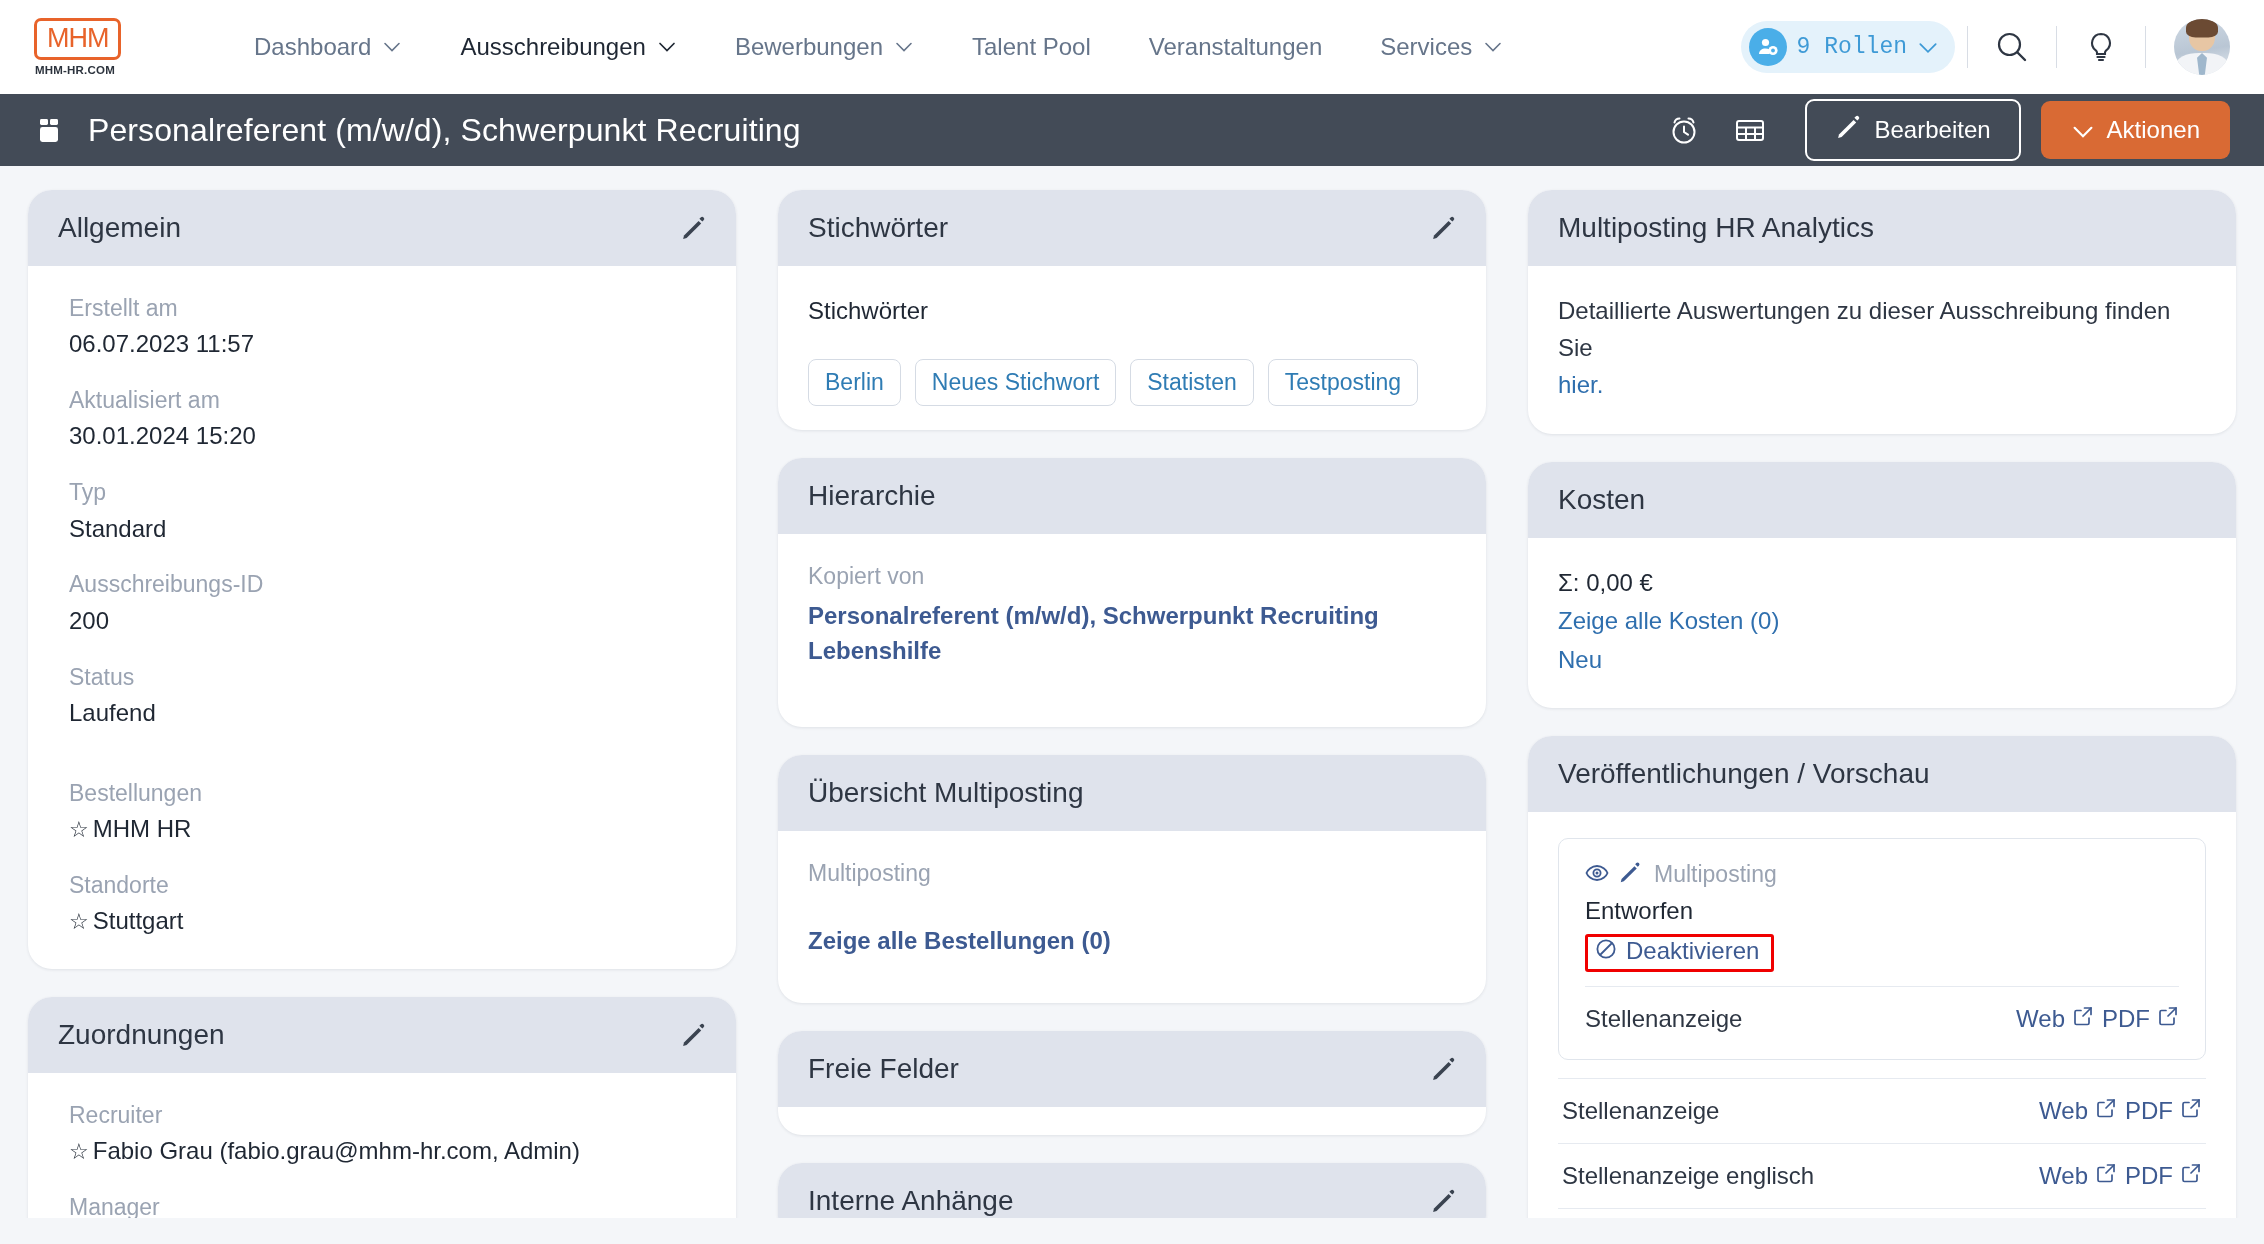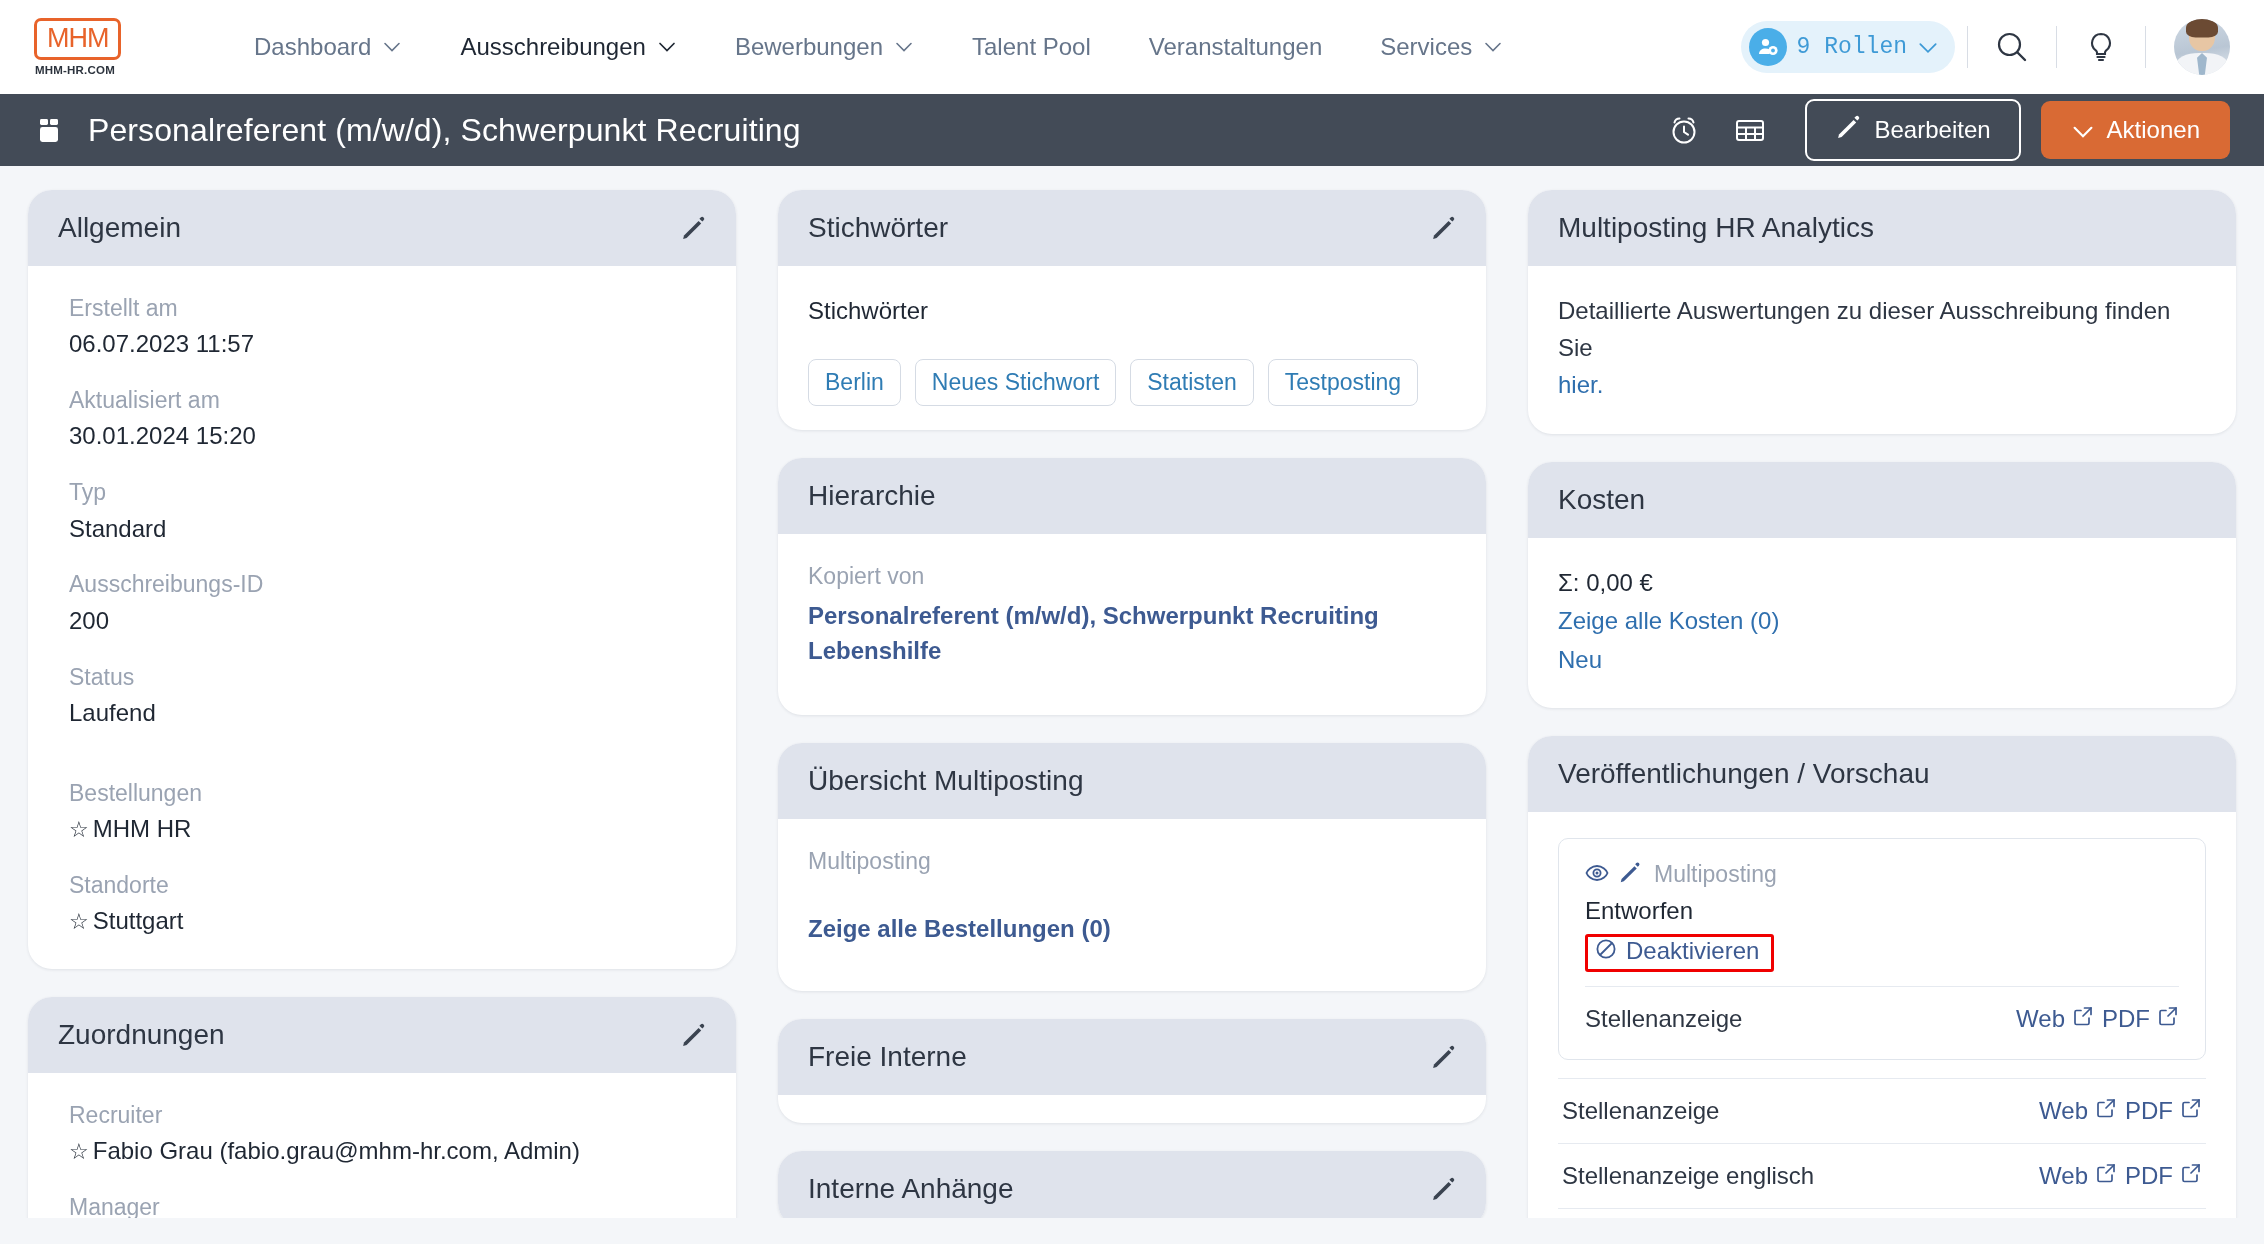--- a/index.html
+++ b/index.html
@@ -435,39 +435,39 @@
           <span class="tag">Statisten</span>
           <span class="tag">Testposting</span>
         </div>
       </div>
     </div>
 
     <div class="card">
       <div class="card-head">
         <div class="card-title">Hierarchie</div>
       </div>
-      <div class="card-body" style="padding-bottom:46px;">
+      <div class="card-body" style="padding-bottom:58px;">
         <div class="field-label">Kopiert von</div>
         <div class="field-value link-strong" style="margin-top:6px;">Personalreferent (m/w/d), Schwerpunkt Recruiting Lebenshilfe</div>
       </div>
     </div>
 
     <div class="card">
       <div class="card-head">
         <div class="card-title">Übersicht Multiposting</div>
       </div>
       <div class="card-body" style="padding-bottom:44px;">
         <div class="field-label">Multiposting</div>
         <div class="field-value link-strong" style="margin-top:34px;">Zeige alle Bestellungen (0)</div>
       </div>
     </div>
 
     <div class="card">
       <div class="card-head">
-        <div class="card-title">Freie Interne</div>
+        <div class="card-title">Freie Felder</div>
         <span class="pencil">
           <svg width="26" height="26" viewBox="0 0 26 26">
             <path d="M4 20.4l-.9 3.5 3.5-.9L21.2 8.5l-2.6-2.6L4 20.4z" fill="#3a4350"></path>
             <path d="M19.4 3.7l2.9 2.9 1.3-1.3a2 2 0 0 0 0-2.9 2 2 0 0 0-2.9 0l-1.3 1.3z" fill="#3a4350"></path>
           </svg>
         </span>
       </div>
       <div class="card-body" style="padding:14px 30px;"></div>
     </div>
 

